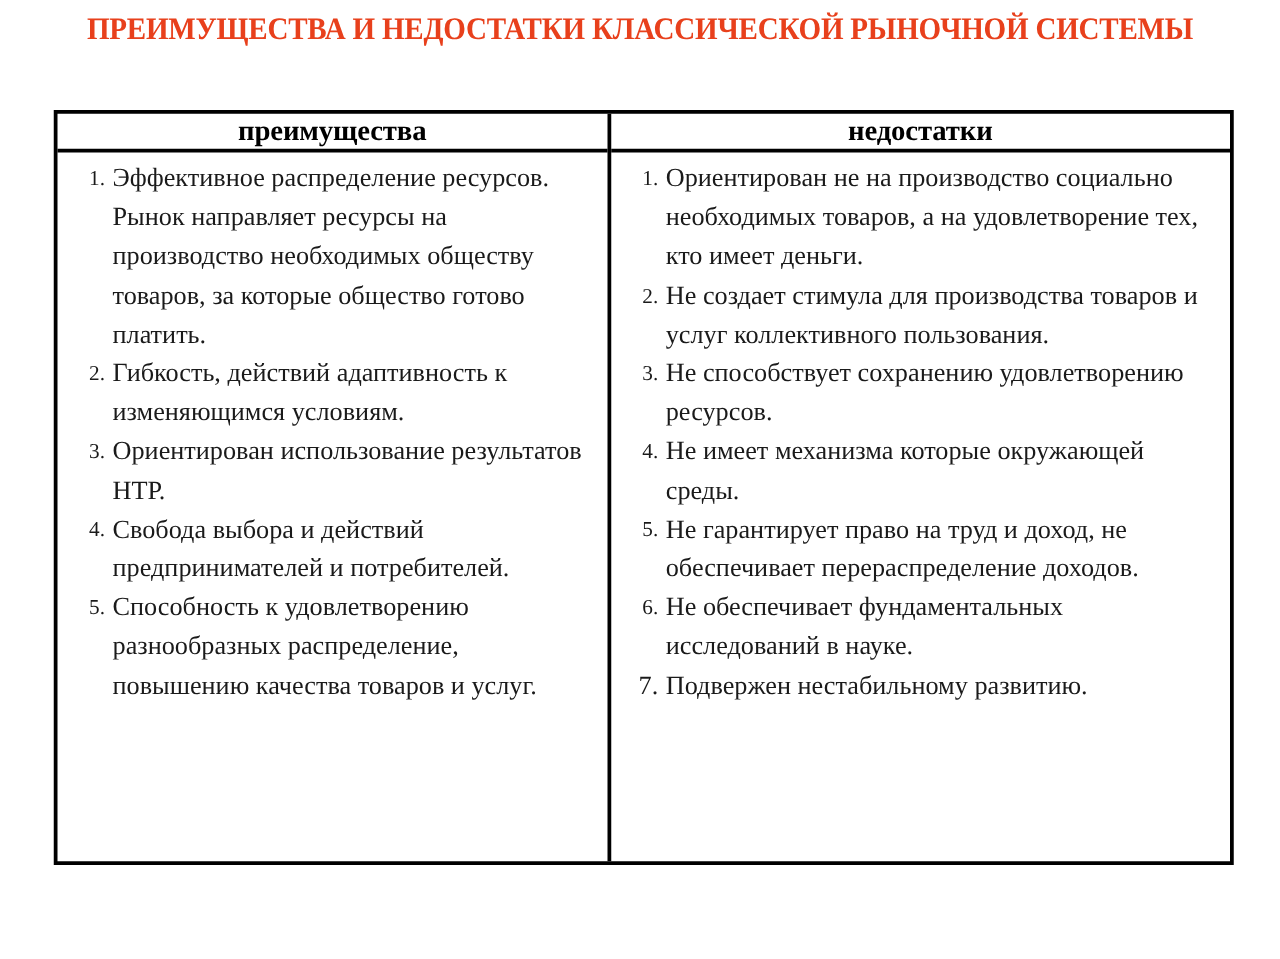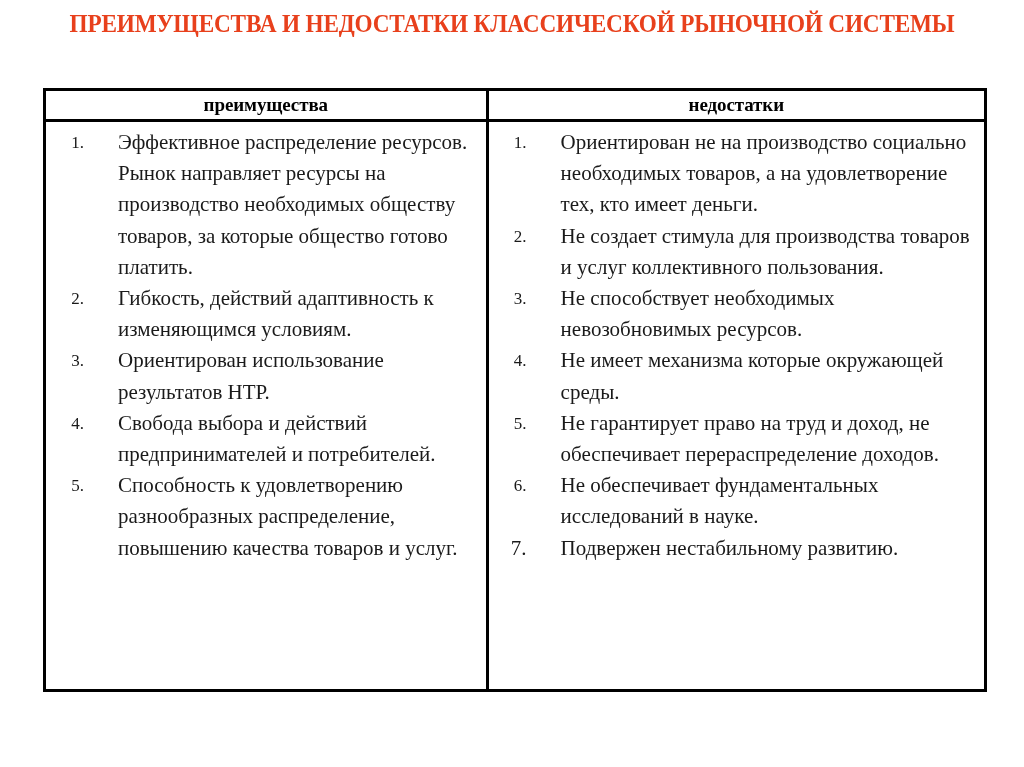--- a/index.html
+++ b/index.html
@@ -66,21 +66,21 @@
   }
 
   .col-header {
     box-sizing: border-box;
     height: 31px;
     border-bottom: 3px solid #000000;
     display: flex;
     align-items: center;
     justify-content: center;
     font-weight: bold;
-    font-size: 19px;
+    font-size: 23px;
     color: #000000;
     letter-spacing: -0.1px;
   }
 
   .col-body {
     box-sizing: border-box;
     flex: 1 1 auto;
     padding: 5px 8px 0 4px;
     overflow: hidden;
   }
@@ -107,21 +107,20 @@
     font-size: 17px;
     line-height: 31.2px;
     color: #1a1a1a;
   }
   
   li.num-full .num {
     font-size: 21px;
   }
   .item-text {
     display: block;
-    margin-left: 28px;
   }
 </style>
 </head>
 <body>
 
 <div class="slide-title">ПРЕИМУЩЕСТВА И НЕДОСТАТКИ КЛАССИЧЕСКОЙ РЫНОЧНОЙ СИСТЕМЫ</div>
 
 <div class="table-wrap">
   <div class="table-inner">
 
@@ -160,21 +159,21 @@
             <li>
               <span class="num">1.</span>
               <span class="item-text">Ориентирован не на производство социально необходимых товаров, а на удовлетворение тех, кто имеет деньги.</span>
             </li>
             <li>
               <span class="num">2.</span>
               <span class="item-text">Не создает стимула для производства товаров и услуг коллективного пользования.</span>
             </li>
             <li>
               <span class="num">3.</span>
-              <span class="item-text">Не способствует необходимых невозобновимых ресурсов.</span>
+              <span class="item-text">Не способствует сохранению удовлетворению ресурсов.</span>
             </li>
             <li>
               <span class="num">4.</span>
               <span class="item-text">Не имеет механизма которые окружающей среды.</span>
             </li>
             <li>
               <span class="num">5.</span>
               <span class="item-text">Не гарантирует право на труд и доход, не обеспечивает перераспределение доходов.</span>
             </li>
             <li>

